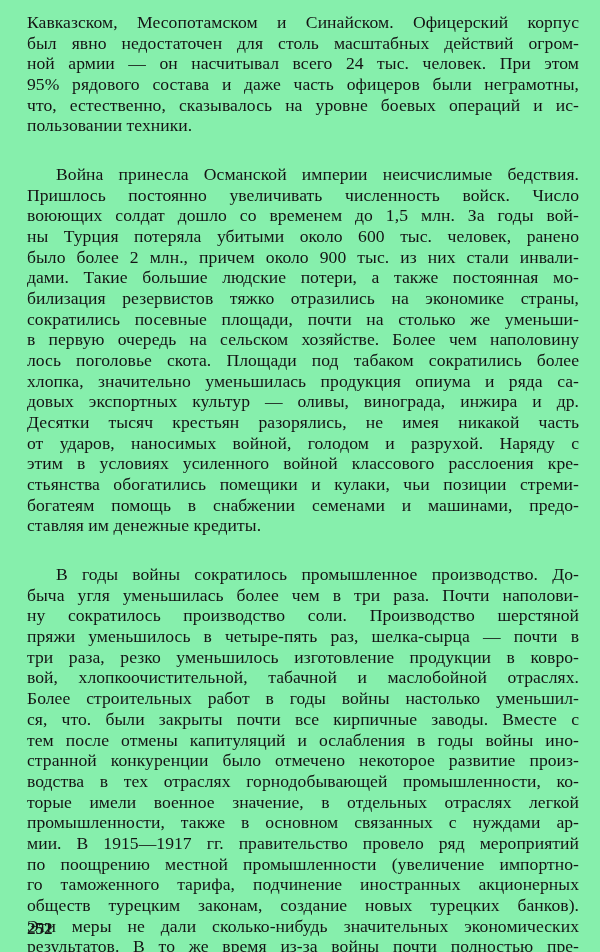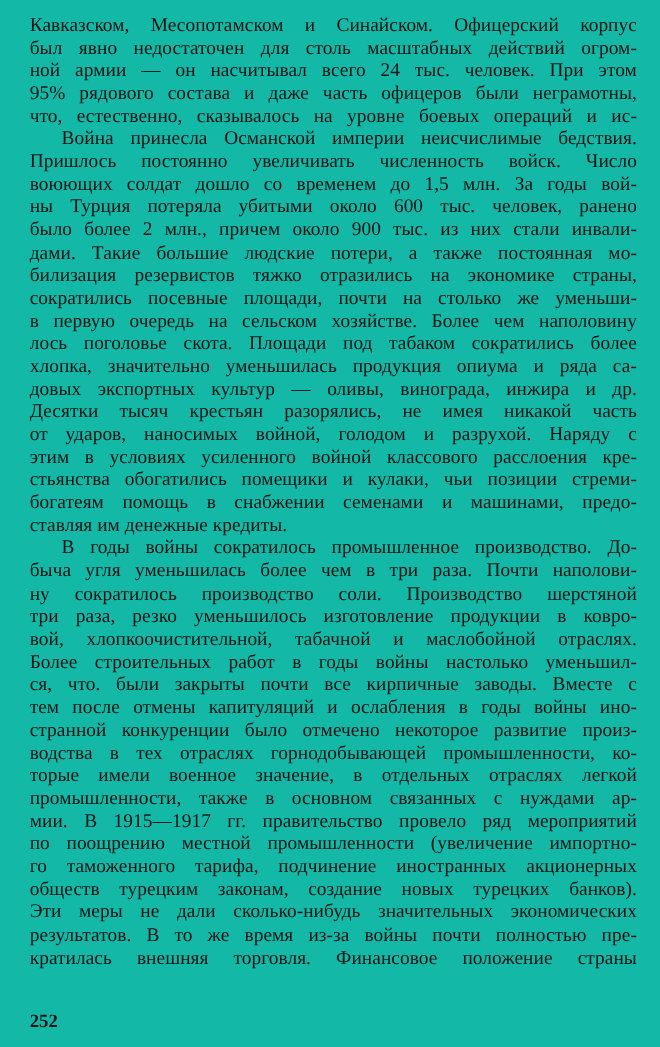--- a/index.html
+++ b/index.html
@@ -12,21 +12,21 @@
     height: 952px;
     position: relative;
     overflow: hidden;
   }
   .page {
     position: absolute;
     left: 0;
     top: 0;
     width: 600px;
     height: 952px;
-    background: #14b8a6;
+    background: #86efac;
   }
   .text-block {
     position: absolute;
     left: 27px;
     top: 12px;
     width: 552px;
   }
   .line {
     display: block;
     height: 20.68px;
@@ -37,20 +37,21 @@
     white-space: nowrap;
     text-align: justify;
     text-align-last: justify;
     letter-spacing: 0.05px;
   }
   .line.last {
     text-align-last: left;
   }
   .line.indent {
     padding-left: 29px;
+    margin-top: 28px;
   }
   .page-number {
     position: absolute;
     left: 27px;
     top: 919px;
     font-family: "Liberation Serif", "DejaVu Serif", serif;
     font-weight: bold;
     font-size: 17px;
     color: #141414;
     line-height: 20px;
@@ -61,20 +62,21 @@
 
 <div class="page">
   <div class="text-block">
 
     <div>
       <span class="line">Кавказском, Месопотамском и Синайском. Офицерский корпус</span>
       <span class="line">был явно недостаточен для столь масштабных действий огром-</span>
       <span class="line">ной армии — он насчитывал всего  24 тыс. человек.  При этом</span>
       <span class="line">95% рядового состава и даже часть офицеров были неграмотны,</span>
       <span class="line">что, естественно, сказывалось на уровне боевых операций и ис-</span>
+      <span class="line last">пользовании техники.</span>
     </div>
 
     <div>
       <span class="line indent">Война принесла Османской империи неисчислимые бедствия.</span>
       <span class="line">Пришлось постоянно увеличивать численность  войск.  Число</span>
       <span class="line">воюющих солдат дошло со временем до 1,5 млн. За годы вой-</span>
       <span class="line">ны Турция потеряла убитыми около 600 тыс.  человек,  ранено</span>
       <span class="line">было более 2 млн., причем около 900 тыс. из них стали инвали-</span>
       <span class="line">дами. Такие большие людские потери, а также постоянная мо-</span>
       <span class="line">билизация резервистов тяжко отразились на экономике страны,</span>
@@ -88,20 +90,21 @@
       <span class="line">этим в условиях усиленного войной классового расслоения кре-</span>
       <span class="line">стьянства обогатились помещики и кулаки, чьи позиции стреми-</span>
       <span class="line">богатеям помощь в снабжении семенами  и машинами,  предо-</span>
       <span class="line last">ставляя им денежные кредиты.</span>
     </div>
 
     <div>
       <span class="line indent">В годы войны сократилось промышленное производство. До-</span>
       <span class="line">быча угля уменьшилась более чем в три раза. Почти наполови-</span>
       <span class="line">ну сократилось производство соли.  Производство  шерстяной</span>
+      <span class="line">пряжи уменьшилось в четыре-пять раз, шелка-сырца — почти  в</span>
       <span class="line">три раза, резко уменьшилось изготовление продукции в ковро-</span>
       <span class="line">вой, хлопкоочистительной, табачной  и маслобойной  отраслях.</span>
       <span class="line">Более строительных работ в годы войны настолько уменьшил-</span>
       <span class="line">ся, что. были закрыты почти все кирпичные заводы. Вместе  с</span>
       <span class="line">тем после отмены капитуляций и ослабления в годы войны ино-</span>
       <span class="line">странной конкуренции было отмечено некоторое развитие произ-</span>
       <span class="line">водства в тех отраслях горнодобывающей промышленности, ко-</span>
       <span class="line">торые имели военное значение,  в отдельных  отраслях  легкой</span>
       <span class="line">промышленности, также в основном  связанных с нуждами ар-</span>
       <span class="line">мии. В 1915—1917 гг. правительство провело ряд мероприятий</span>

